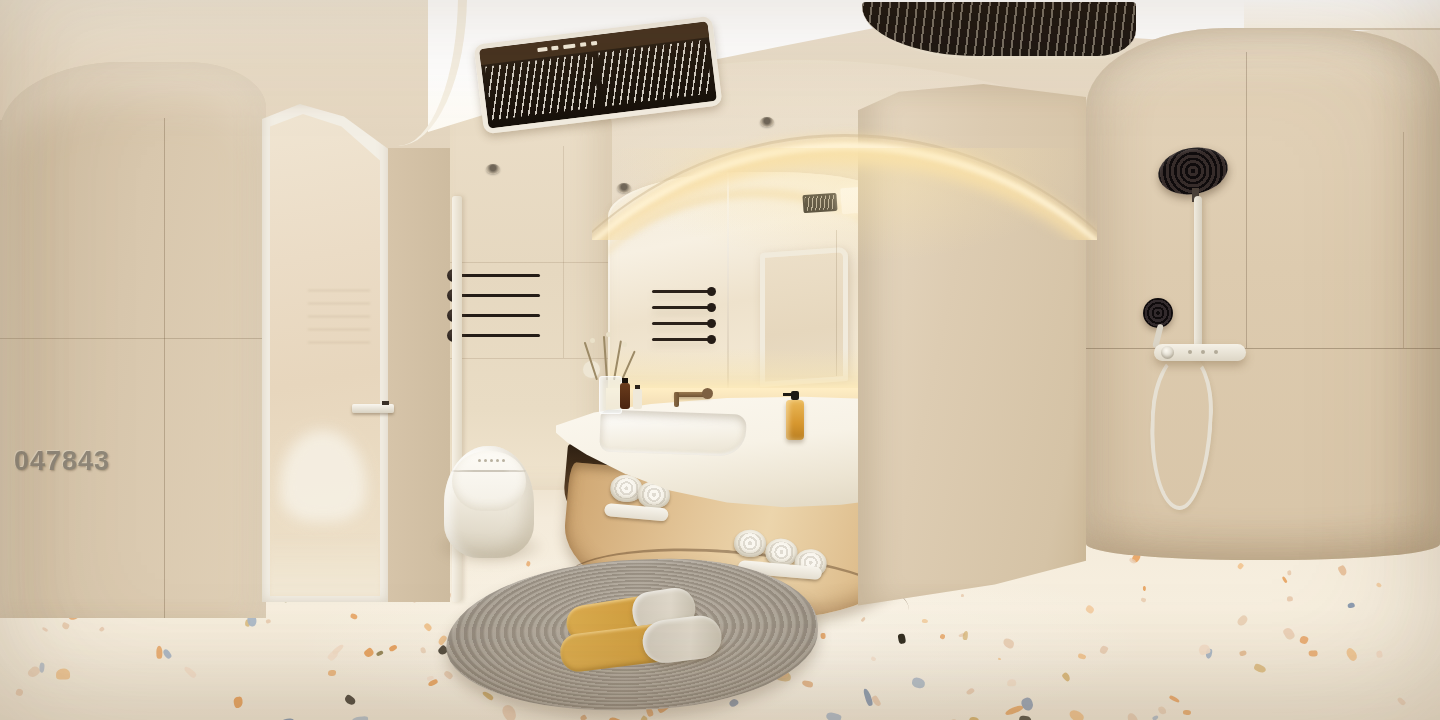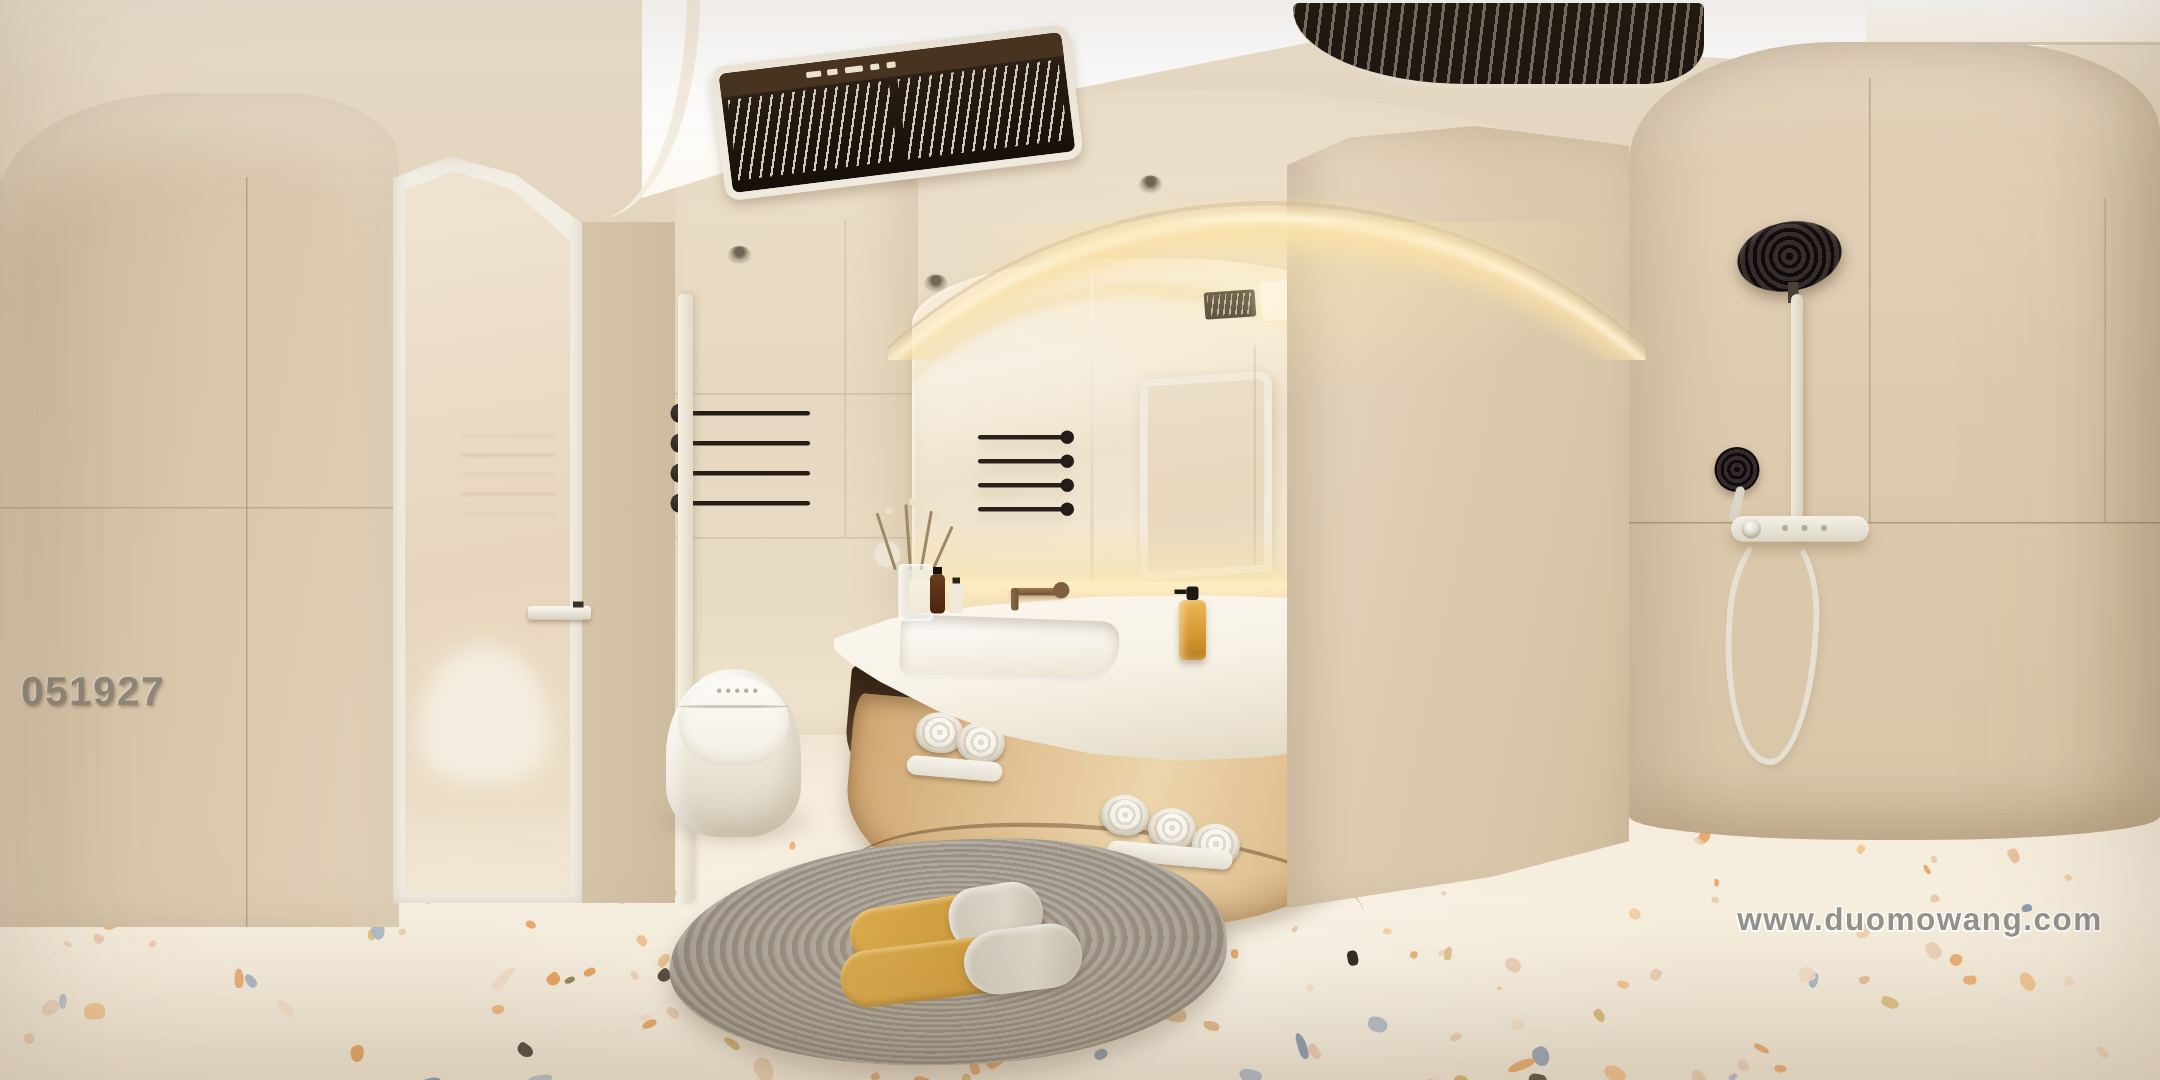--- a/index.html
+++ b/index.html
@@ -442,21 +442,21 @@
       <span class="chip" style="left: 4.80502%; top: 57.6104%; width: 10.5237px; height: 6.3113px; background: rgb(232, 165, 100); transform: rotate(158.665deg); border-radius: 41.9275% 55.4403% 30.744% 58.7682%; opacity: 0.7659;"></span>
       <span class="chip" style="left: 93.4336%; top: 72.1438%; width: 13.0493px; height: 9.1231px; background: rgb(241, 197, 146); transform: rotate(44.7237deg); border-radius: 35.2339% 55.2635% 33.6863% 62.2818%; opacity: 0.919206;"></span>
       <span class="chip" style="left: 45.5696%; top: 76.2972%; width: 7.73012px; height: 8.04482px; background: rgb(243, 221, 200); transform: rotate(171.9deg); border-radius: 69.266% 36.3018% 55.1205% 65.1468%; opacity: 0.854061;"></span>
       <span class="chip" style="left: 83.0394%; top: 31.1422%; width: 4.1542px; height: 4.09408px; background: rgb(169, 182, 198); transform: rotate(39.8041deg); border-radius: 62.717% 64.4851% 67.5318% 57.3122%; opacity: 0.893715;"></span>
       <span class="chip" style="left: 28.0682%; top: 45.7391%; width: 12.0024px; height: 7.79692px; background: rgb(243, 221, 200); transform: rotate(121.81deg); border-radius: 58.8579% 34.5436% 58.6672% 38.3049%; opacity: 0.72964;"></span>
     </div>
 
   <div class="left-wall">
     <div class="lw-seam-v"></div>
     <div class="lw-seam-h"></div>
-    <div class="photo-id">051927</div>
+    <div class="photo-id">047843</div>
   </div>
   <div class="door-side-wall"></div>
 
   <div class="nook-wall">
     <div class="nw-seam-h1"></div>
     <div class="nw-seam-h2"></div>
     <div class="nw-seam-v"></div>
   </div>
   <div class="towel-bar" style="top:274px"></div>
   <div class="towel-bar" style="top:294px"></div>
@@ -586,17 +586,16 @@
   <div class="slipper slipper1">
     <div class="insole"></div>
     <div class="upper"></div>
   </div>
   <div class="slipper slipper2">
     <div class="insole"></div>
     <div class="upper"></div>
   </div>
 
   <div class="watermark">
-    <span class="wm-url">www.duomowang.com</span>
   </div>
 
   <div class="vignette"></div>
 </div>
 
 </body></html>

